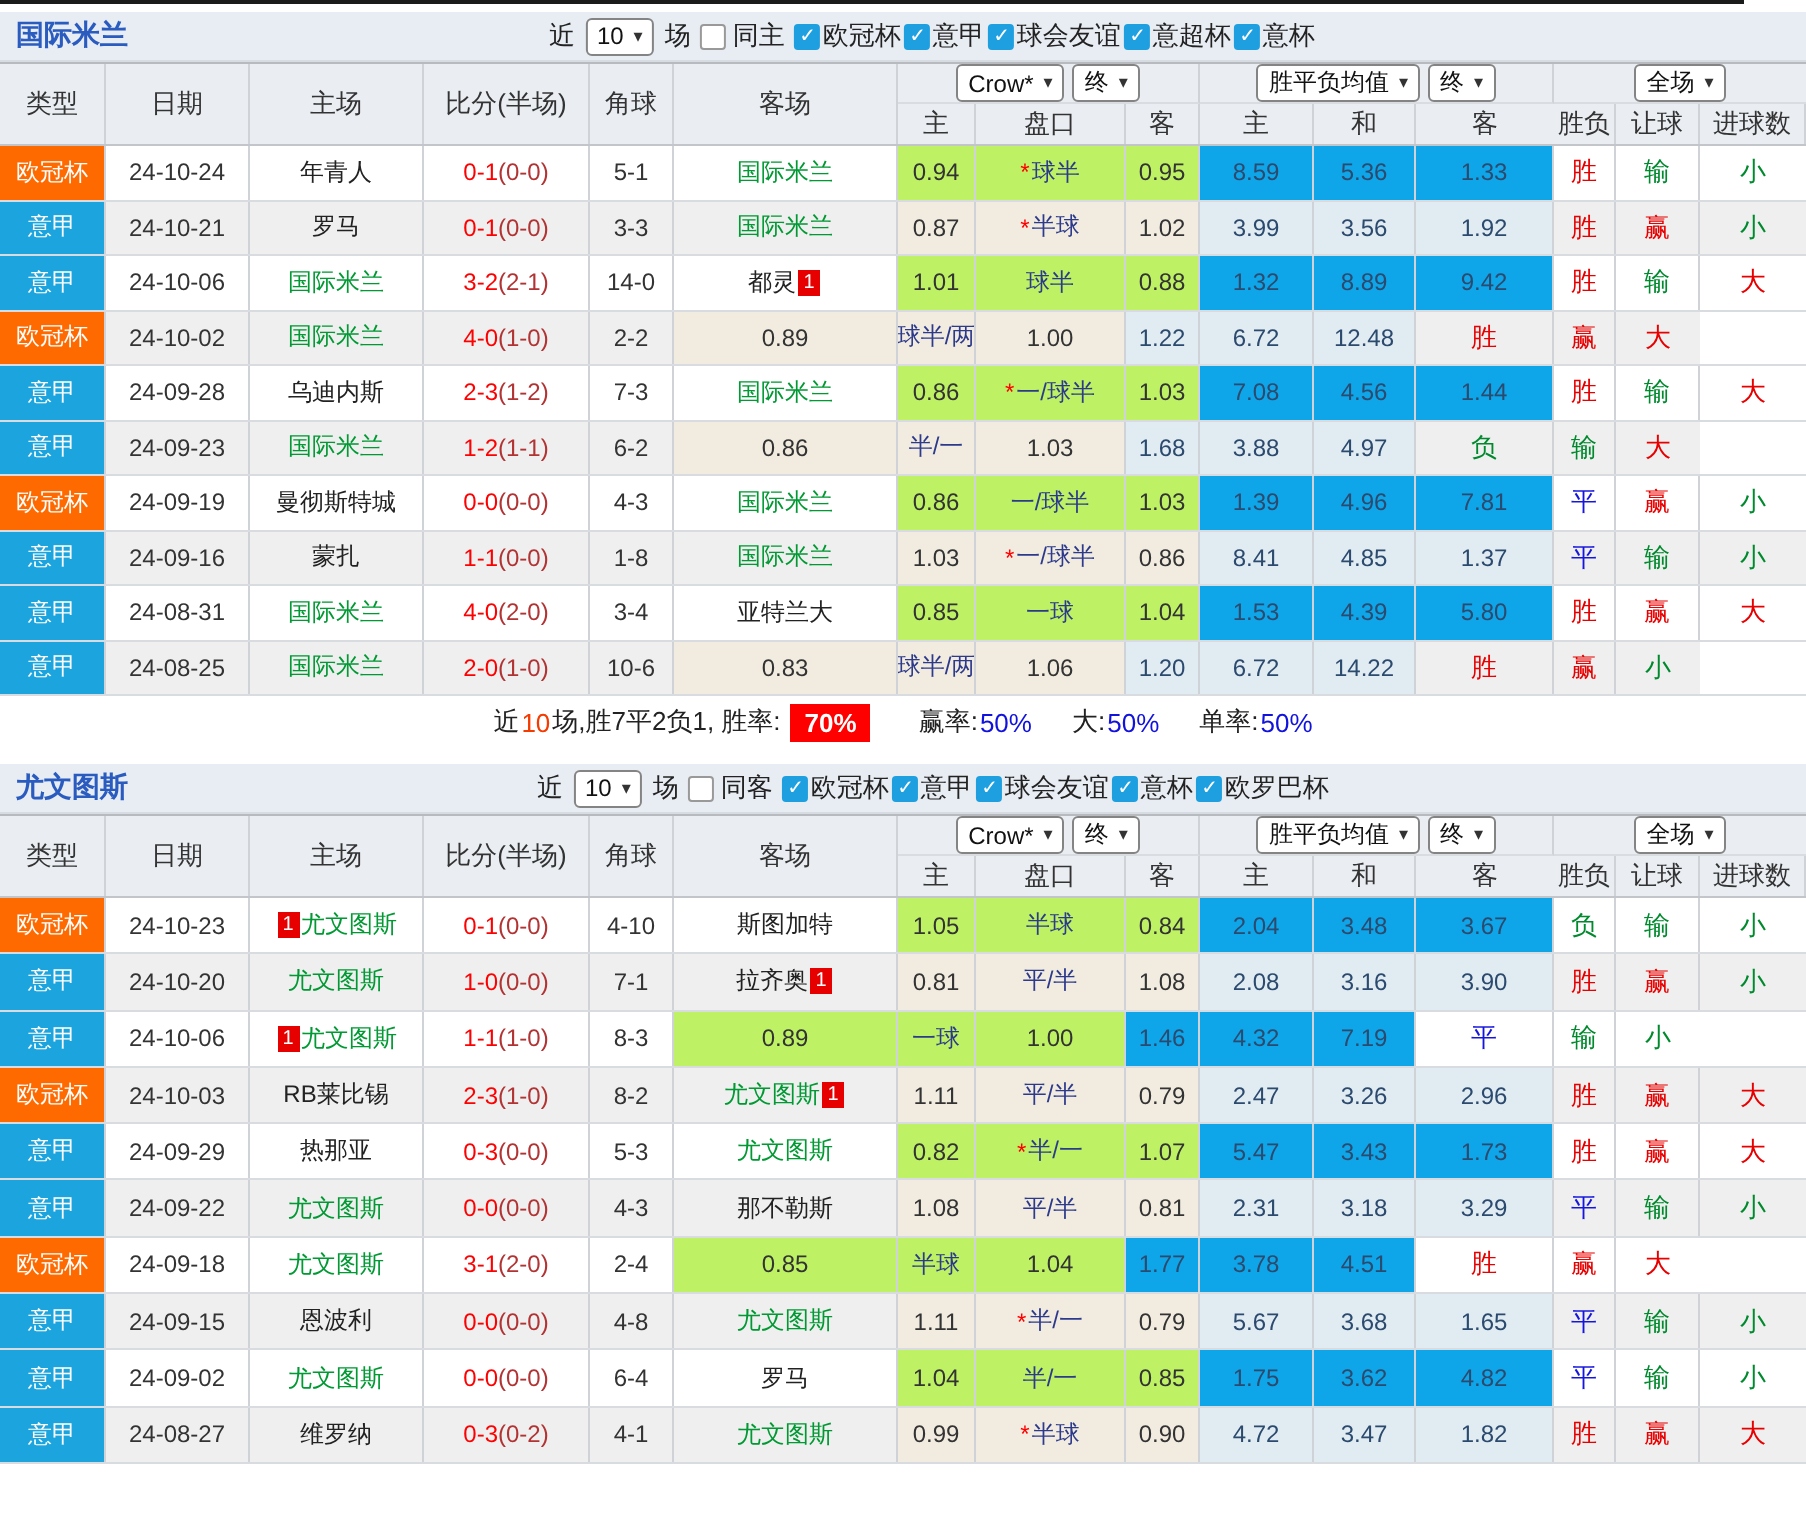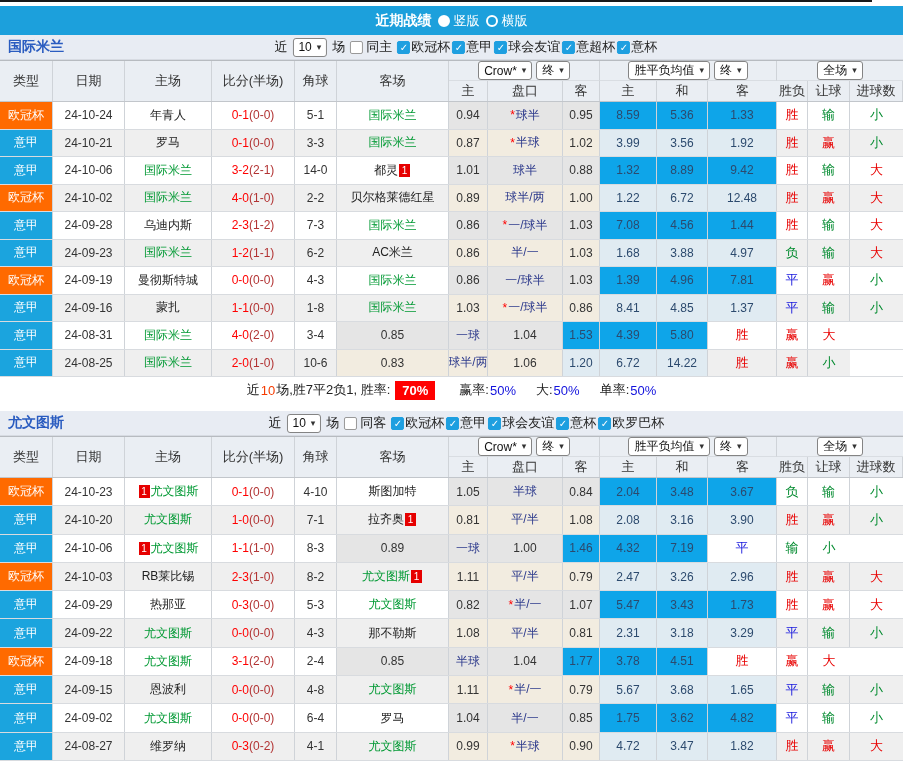--- a/index.html
+++ b/index.html
@@ -29,21 +29,21 @@
   .thl{grid-row:1/3}
   .gp{gap:4px;border-right:none;border-bottom:1px solid #d9dde2}
   .gp1{grid-column:7/10;border-right:1px solid #cfd3d8}
   .gp2{grid-column:10/13;border-right:1px solid #cfd3d8}
   .gp3{grid-column:13/16}
   .r2{grid-row:2}
   .thead>*:nth-child(15),.trow>*:last-child{border-right:none}
   .trow{height:27.5px;border-bottom:1px solid #d8dbdf;background:#fff}
   .s1 .trow{height:28.3px}
   .trow:nth-child(even) .c{background:#efefef}
-  .c.cream{background:#e5e5e5}
+  .c.cream{background:#bef264}
   .trow:nth-child(even) .c.cream{background:#f2ece0}
   .c.blu{background:#0ea5e9}
   .trow:nth-child(even) .c.blu{background:#e0ebf2}
   .c.badge{color:#fff;font-size:12px}
   .c.num{color:#333}
   .c.avgn{color:#2c4a6e}
   .hcap{color:#2d3a8c}
   .star{color:#f00;margin-right:1px}
   .ft{color:#f00}
   .ht{color:#b23333}
@@ -60,31 +60,20 @@
   .c{white-space:nowrap}
 </style>
 </head>
 <body>
 
 <div class="page">
   <div class="top-strip">
       <div class="top-line"></div>
     </div>
 
-  <div class="title-bar">
-    <span class="title">近期战绩</span>
-    <label class="radio-opt">
-      <span class="radio filled"></span>
-      <span>竖版</span>
-    </label>
-    <label class="radio-opt">
-      <span class="radio"></span>
-      <span>横版</span>
-    </label>
-  </div>
 
   <div class="section s0">
     <div class="sec-head">
       <span class="team-name-hdr">国际米兰</span>
       <div class="filters">
         <span>近</span>
         <span class="sel">
             <span>10</span>
             <span class="arr">▾</span>
           </span>
@@ -246,23 +235,20 @@
           <div class="c badge" style="background: rgb(255, 106, 0);">欧冠杯</div>
           <div class="c date">24-10-02</div>
           <div class="c team">
             <span class="tn self">国际米兰</span>
           </div>
           <div class="c score">
             <span class="ft">4-0</span>
             <span class="ht">(1-0)</span>
           </div>
           <div class="c corner">2-2</div>
-          <div class="c team">
-            <span class="tn">贝尔格莱德红星</span>
-          </div>
           <div class="c cream num">0.89</div>
           <div class="c cream hcap">
             <span>球半/两</span>
           </div>
           <div class="c cream num">1.00</div>
           <div class="c blu avgn">1.22</div>
           <div class="c blu avgn">6.72</div>
           <div class="c blu avgn">12.48</div>
           <div class="c res" style="color: rgb(232, 0, 0);">胜</div>
           <div class="c res" style="color: rgb(232, 0, 0);">赢</div>
@@ -299,23 +285,20 @@
           <div class="c badge" style="background: rgb(27, 164, 222);">意甲</div>
           <div class="c date">24-09-23</div>
           <div class="c team">
             <span class="tn self">国际米兰</span>
           </div>
           <div class="c score">
             <span class="ft">1-2</span>
             <span class="ht">(1-1)</span>
           </div>
           <div class="c corner">6-2</div>
-          <div class="c team">
-            <span class="tn">AC米兰</span>
-          </div>
           <div class="c cream num">0.86</div>
           <div class="c cream hcap">
             <span>半/一</span>
           </div>
           <div class="c cream num">1.03</div>
           <div class="c blu avgn">1.68</div>
           <div class="c blu avgn">3.88</div>
           <div class="c blu avgn">4.97</div>
           <div class="c res" style="color: rgb(0, 138, 46);">负</div>
           <div class="c res" style="color: rgb(0, 138, 46);">输</div>
@@ -378,20 +361,23 @@
           <div class="c badge" style="background: rgb(27, 164, 222);">意甲</div>
           <div class="c date">24-08-31</div>
           <div class="c team">
             <span class="tn self">国际米兰</span>
           </div>
           <div class="c score">
             <span class="ft">4-0</span>
             <span class="ht">(2-0)</span>
           </div>
           <div class="c corner">3-4</div>
+          <div class="c team">
+            <span class="tn">亚特兰大</span>
+          </div>
           <div class="c cream num">0.85</div>
           <div class="c cream hcap">
             <span>一球</span>
           </div>
           <div class="c cream num">1.04</div>
           <div class="c blu avgn">1.53</div>
           <div class="c blu avgn">4.39</div>
           <div class="c blu avgn">5.80</div>
           <div class="c res" style="color: rgb(232, 0, 0);">胜</div>
           <div class="c res" style="color: rgb(232, 0, 0);">赢</div>

